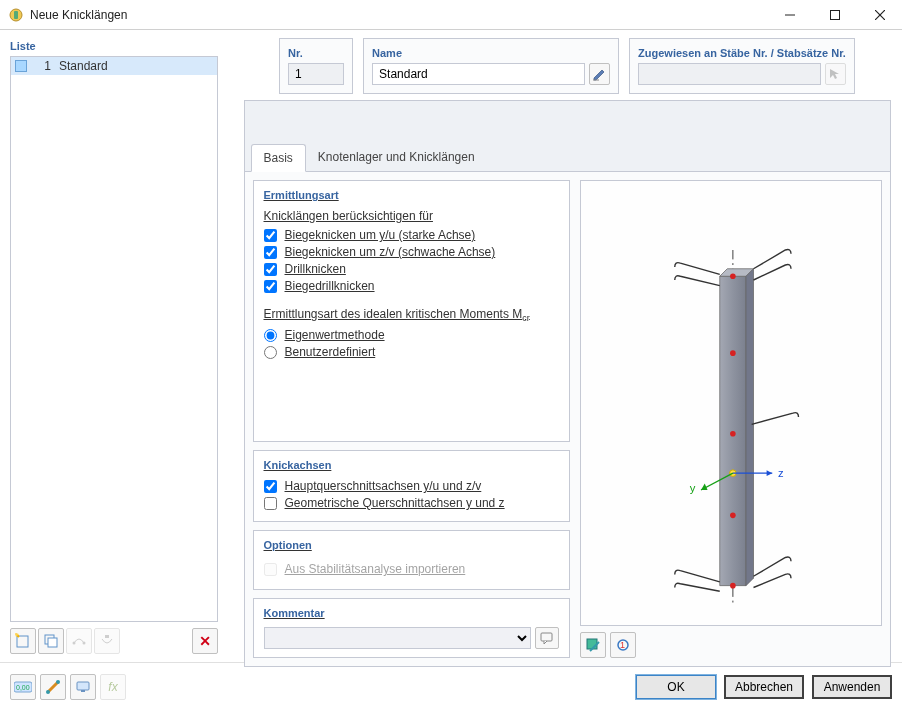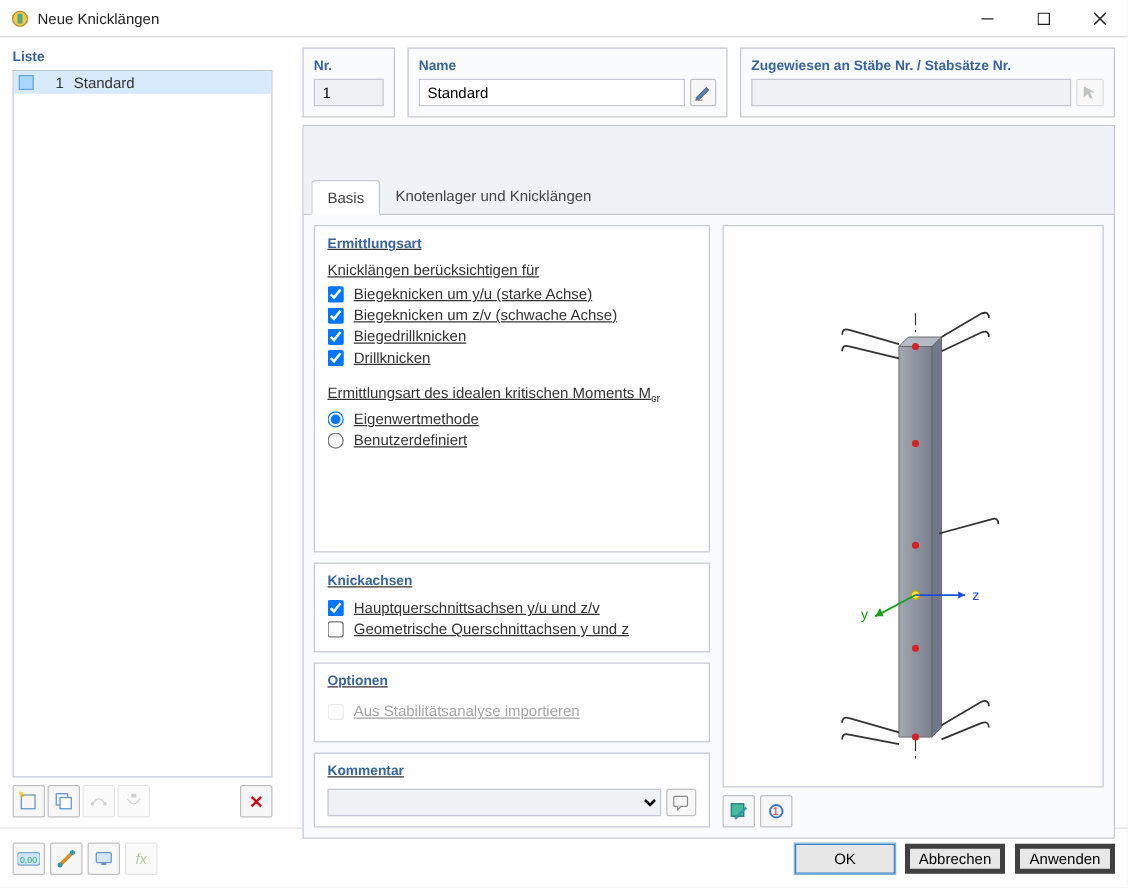--- a/index.html
+++ b/index.html
@@ -83,20 +83,21 @@
     border-radius: 2px;
     font-size: 12px;
     color: #555;
   }
   .btn-sm.disabled { opacity: 0.4; }
   .btn-delete { margin-left: auto; color: #d00015; font-weight:bold; font-size:14px; }
   .right-col {
     flex: 1;
     display: flex;
     flex-direction: column;
+    align-items: center;
   }
   .top-fields {
     display: flex;
     gap: 10px;
     margin-bottom: 6px;
   }
   .field-box {
     border: 1px solid #c5c9d4;
     background: #fafbfc;
     padding: 6px 8px 8px 8px;
@@ -226,21 +227,21 @@
     border-top: 1px solid #e0e0e0;
     display: flex;
     align-items: center;
     padding: 0 10px;
   }
   .bb-left-btns { display: flex; gap: 4px; }
   .bb-spacer { flex: 1; }
   .dlg-btn {
     min-width: 80px;
     height: 24px;
-    border: 4px solid #404040;
+    border: 2px solid #404040;
     background: #e7e7e7;
     font-family: inherit;
     font-size: 12px;
     margin-left: 8px;
     cursor: default;
   }
   .dlg-btn.default {
     border: 1px solid #3c84c7;
     outline: 1px solid #7fb3e0;
   }
@@ -369,25 +370,25 @@
             <label class="chk-row">
                 <input type="checkbox" checked="" style="">
                 <span>Biegeknicken um y/u (starke Achse)</span>
               </label>
             <label class="chk-row">
                 <input type="checkbox" checked="" style="">
                 <span>Biegeknicken um z/v (schwache Achse)</span>
               </label>
             <label class="chk-row">
                 <input type="checkbox" checked="" style="">
-                <span>Biegedrillknicken</span>
+                <span>Drillknicken</span>
               </label>
             <label class="chk-row">
                 <input type="checkbox" checked="" style="">
-                <span>Drillknicken</span>
+                <span>Biegedrillknicken</span>
               </label>
             <div class="subtitle" style="margin-top:14px"><span>Ermittlungsart des idealen kritischen Moments M</span><sub>cr</sub></div>
             <label class="rad-row">
                 <input type="radio" name="mcr" checked="" style="">
                 <span>Eigenwertmethode</span>
               </label>
             <label class="rad-row">
                 <input type="radio" name="mcr" style="">
                 <span>Benutzerdefiniert</span>
               </label>

